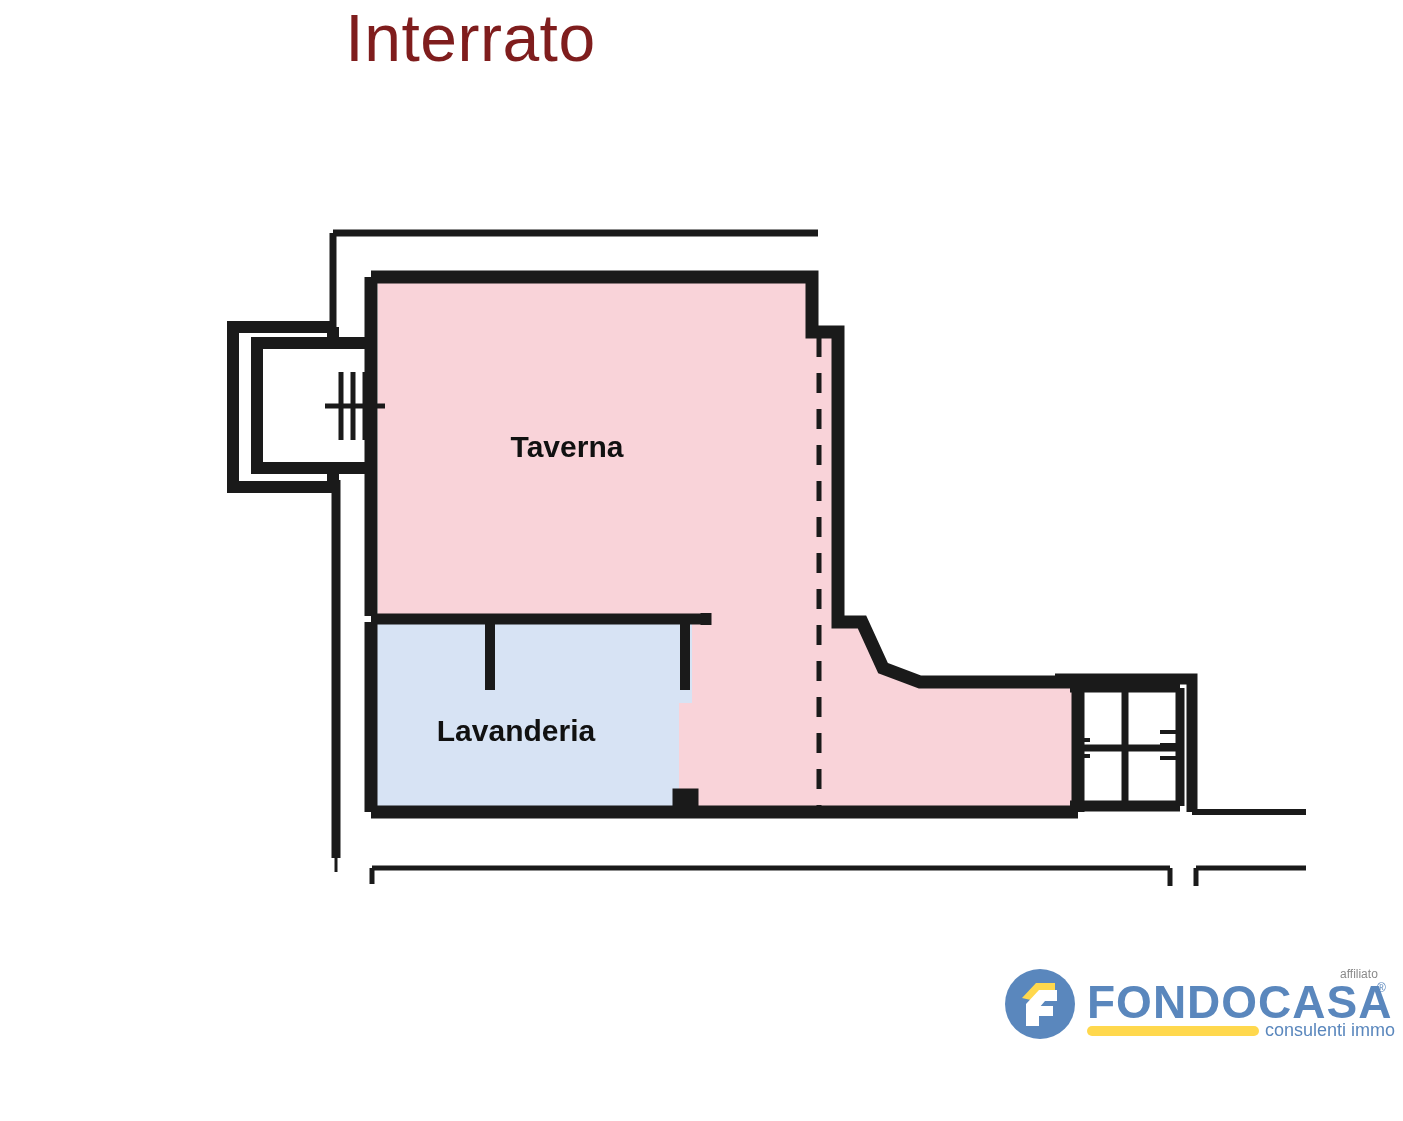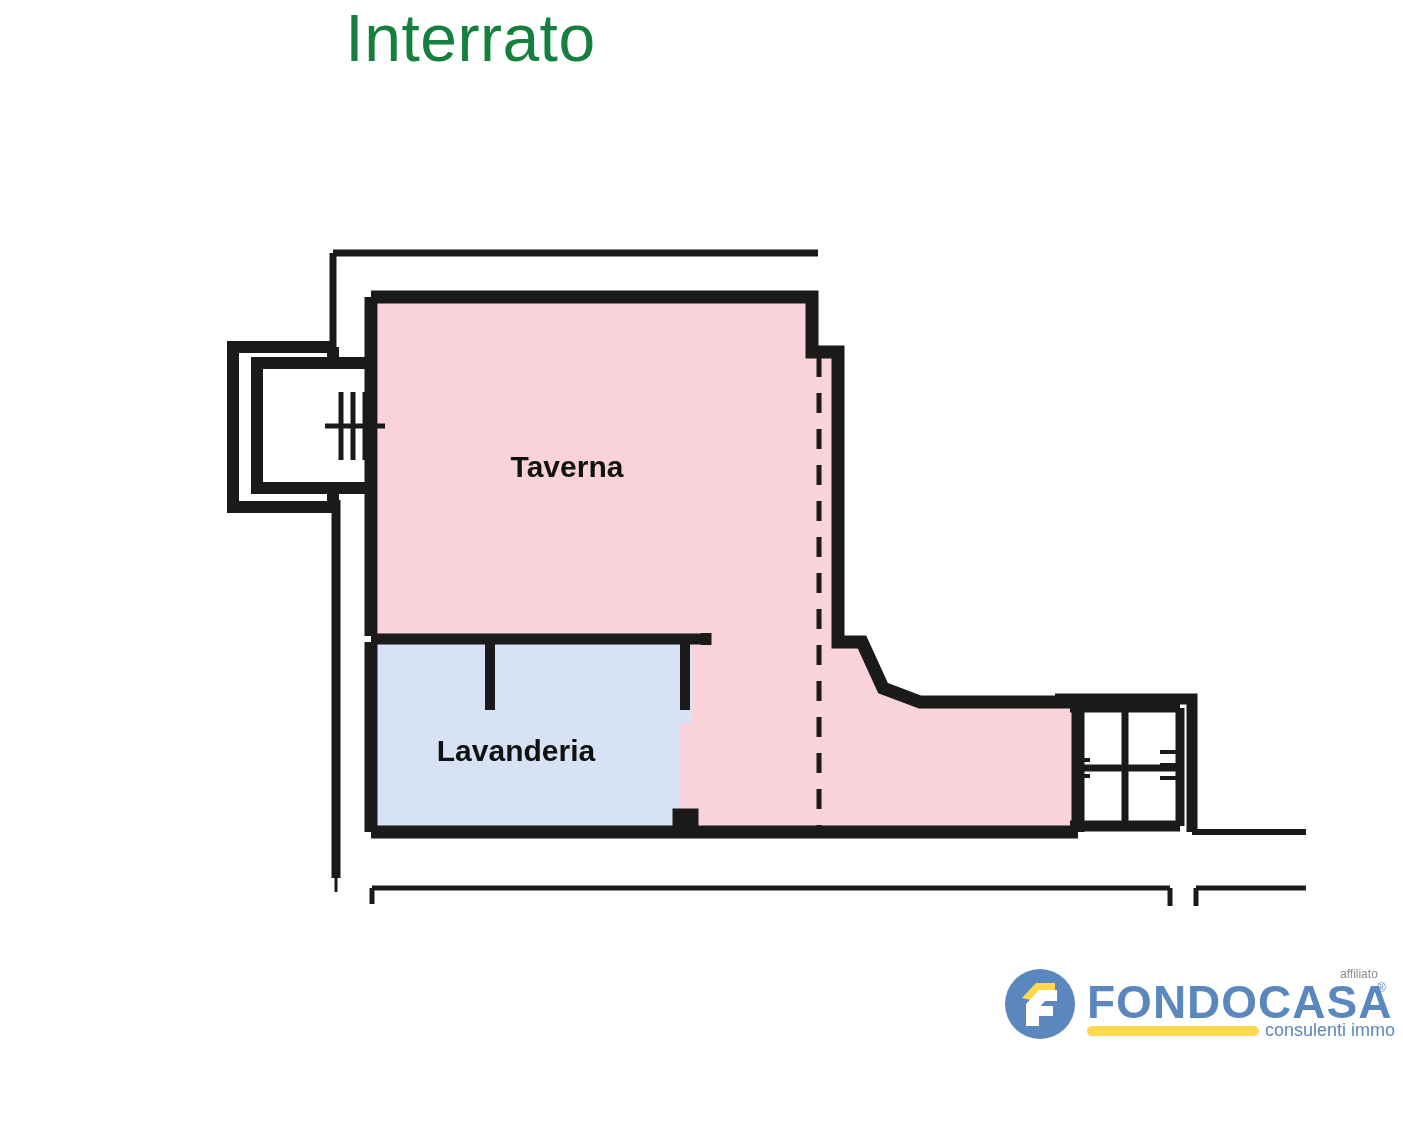--- a/index.html
+++ b/index.html
@@ -17,33 +17,32 @@
   }
 
   #page-title {
     position: absolute;
     left: 0;
     top: 4px;
     width: 1129px;
     text-align: center;
     font-size: 66px;
     font-weight: 400;
-    color: #15803d;
+    color: #7f1d1d;
     letter-spacing: 0.5px;
     line-height: 1.05;
     text-indent: -188px;
   }
 
   #floorplan-wrap {
     position: absolute;
     left: 0;
     top: 0;
     width: 1403px;
     height: 1010px;
-    margin-top: 20px;
   }
   #floorplan-svg {
     display: block;
     width: 1403px;
     height: 1010px;
   }
 
   .room-label {
     font-family: "Liberation Sans", sans-serif;
     font-weight: bold;

